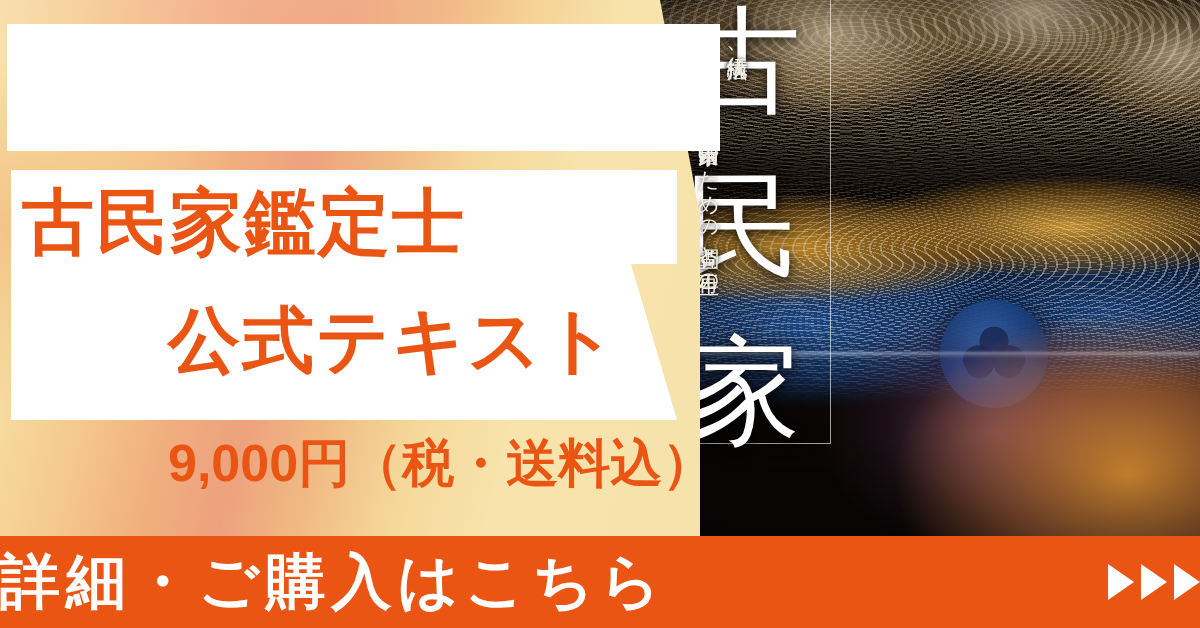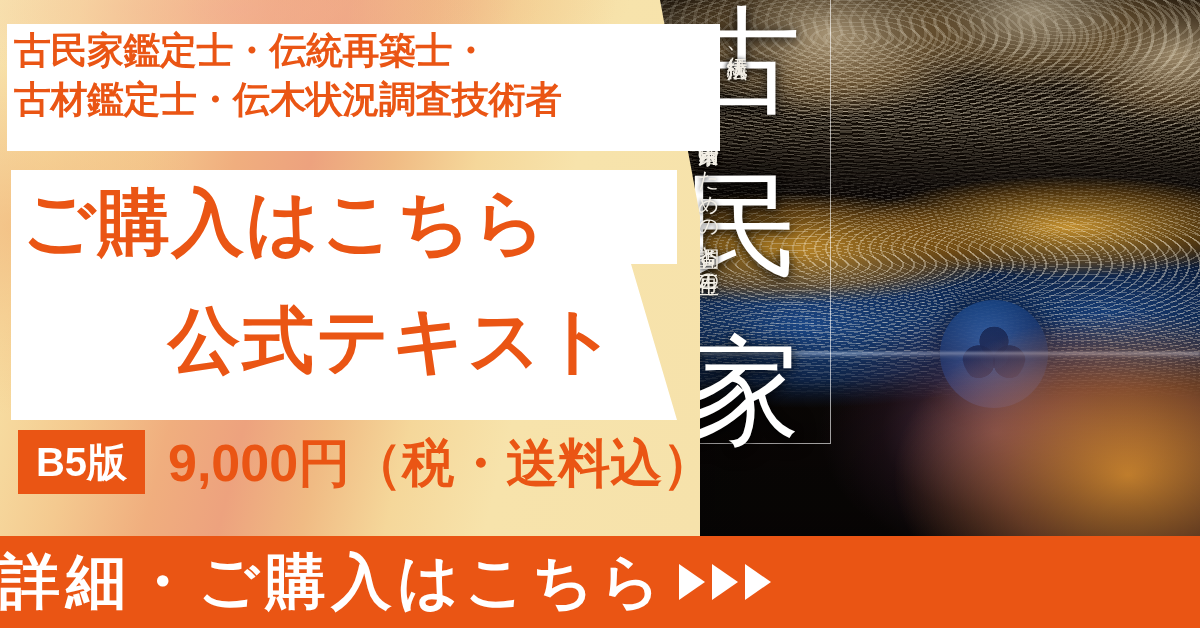--- a/index.html
+++ b/index.html
@@ -212,21 +212,21 @@
   .price{
     position:absolute;left:168px;top:434px;
     color:#ea5514;font-size:52px;line-height:58px;
     font-weight:700;letter-spacing:0;white-space:nowrap;
   }
 
   
   .cta{
     position:absolute;left:0;top:536px;width:1200px;height:92px;
     background:#ea5514;
-    display:flex;align-items:center;justify-content:flex-start;
+    display:flex;align-items:center;justify-content:space-between;
     gap:12px;
   }
   .cta-text{
     color:#ffffff;
     font-size:60px;line-height:1;font-weight:700;
     letter-spacing:6px;
     white-space:nowrap;
   }
   .cta-arrows{display:flex;align-items:center;gap:7px;}
   .cta-arrows i{
@@ -263,30 +263,25 @@
       <div class="col c1">伝統構法、</div>
       <div class="col c2">古民家活用のための調査と再生の</div>
     </div>
   </div>
 
   <div class="warmbg-clip">
     <div class="warmbg"></div>
   </div>
 
   <div class="card-qual"></div>
-  <div class="qual-lines">
-    <div>古民家鑑定士・伝統再築士・</div>
-    <div>古材鑑定士・伝木状況調査技術者</div>
-  </div>
 
   <div class="card-main"></div>
-  <div class="main-l1">ご購入はこちら</div>
+  <div class="main-l1">古民家鑑定士</div>
   <div class="main-l2">公式テキスト</div>
 
-  <div class="badge-b5">B5版</div>
   <div class="price">9,000円（税・送料込）</div>
 
   <div class="cta">
     <div class="cta-text">詳細・ご購入はこちら</div>
     <div class="cta-arrows">
       <i></i>
       <i></i>
       <i></i>
     </div>
   </div>

